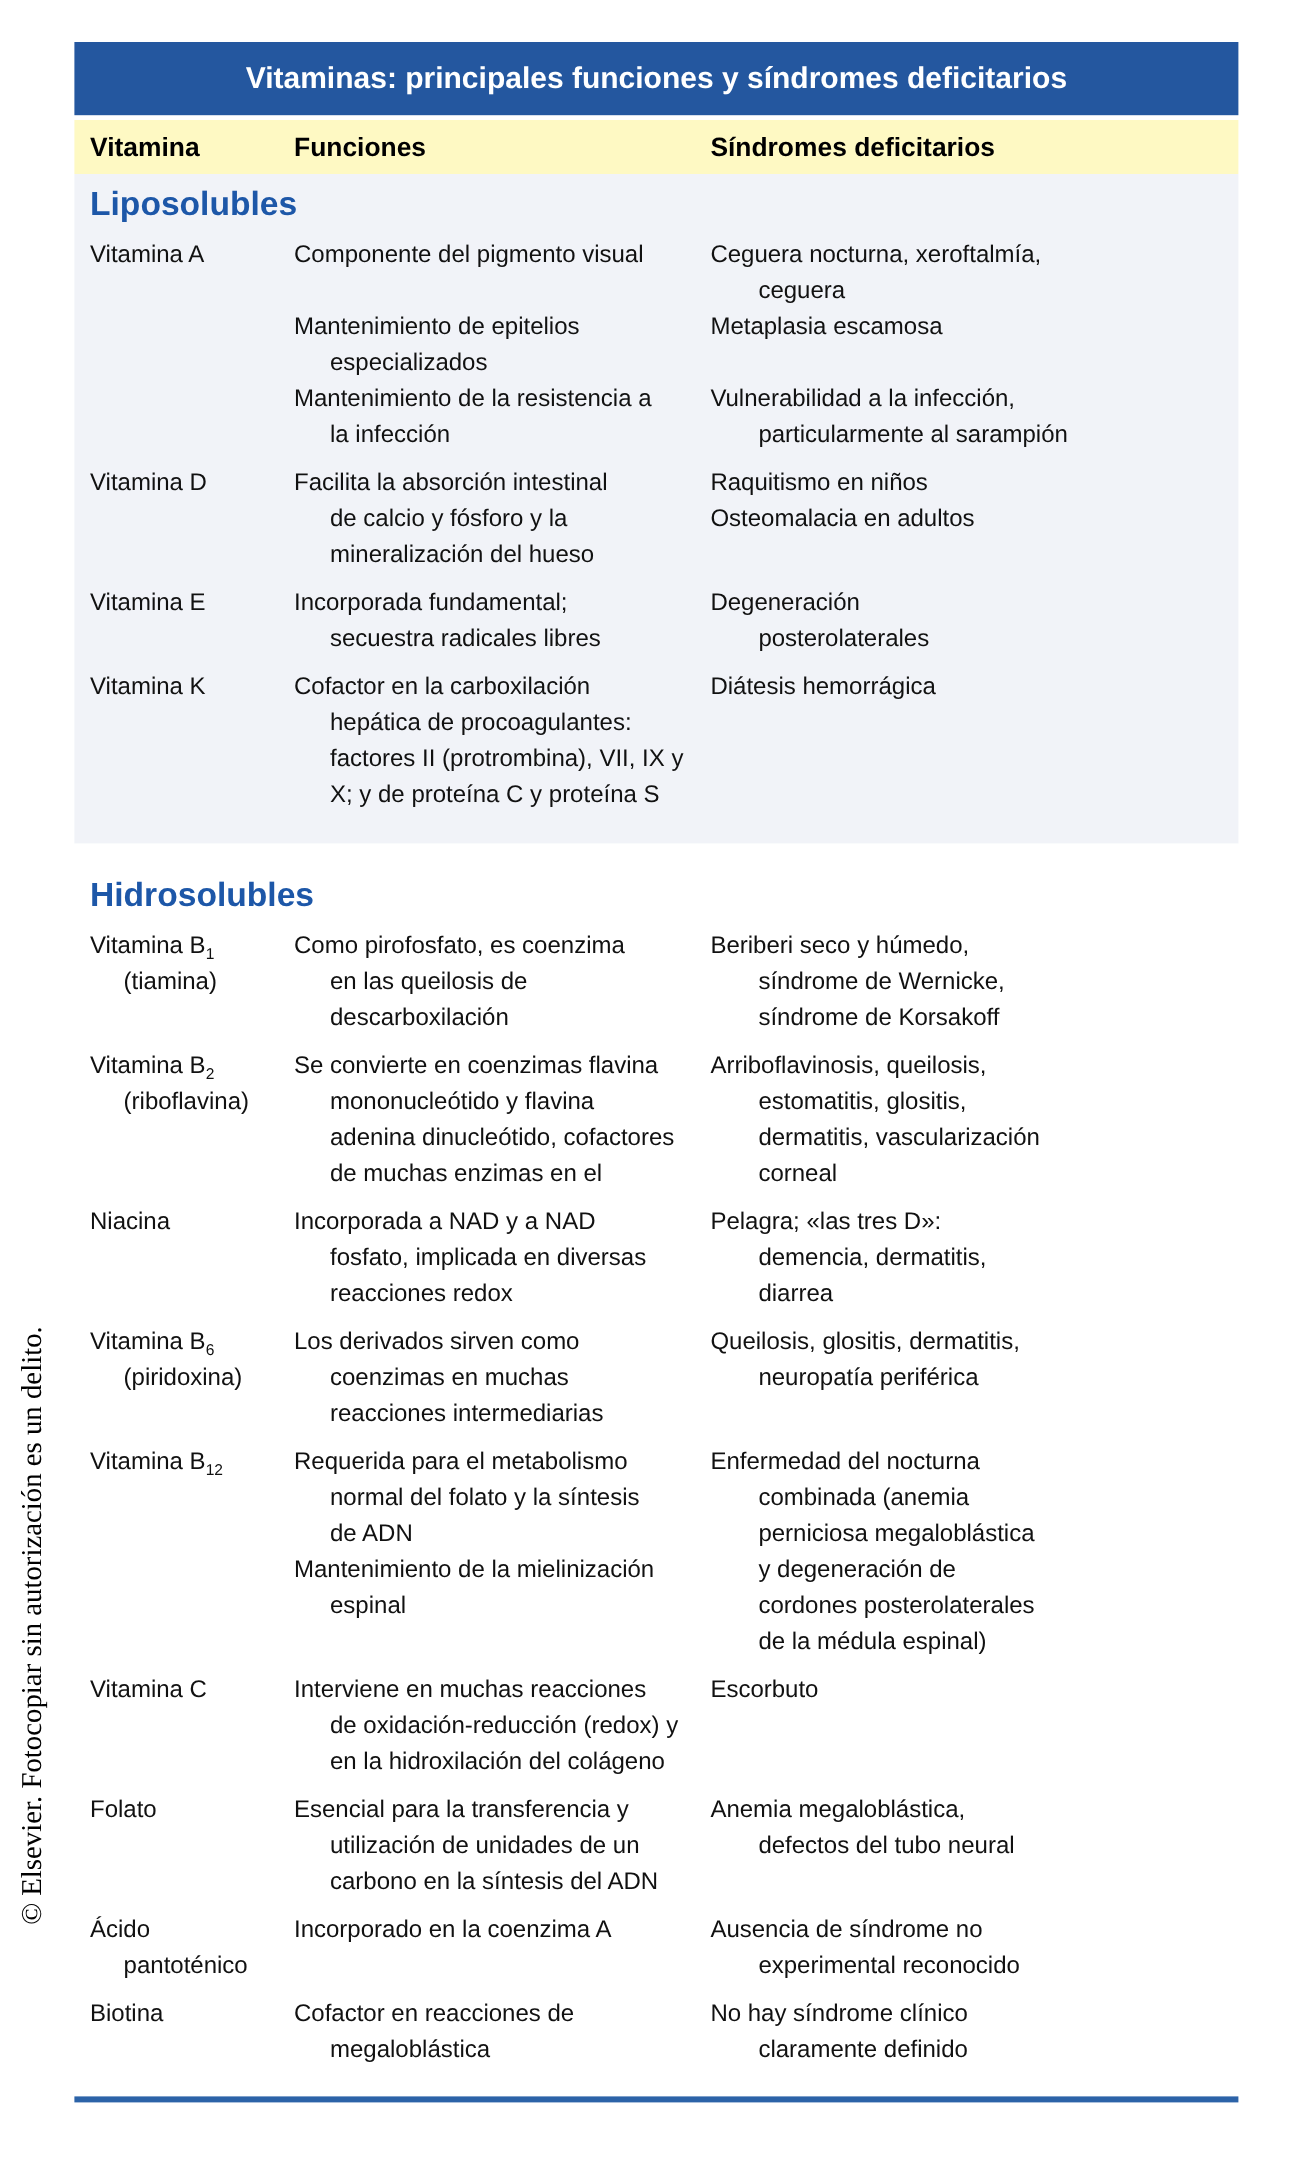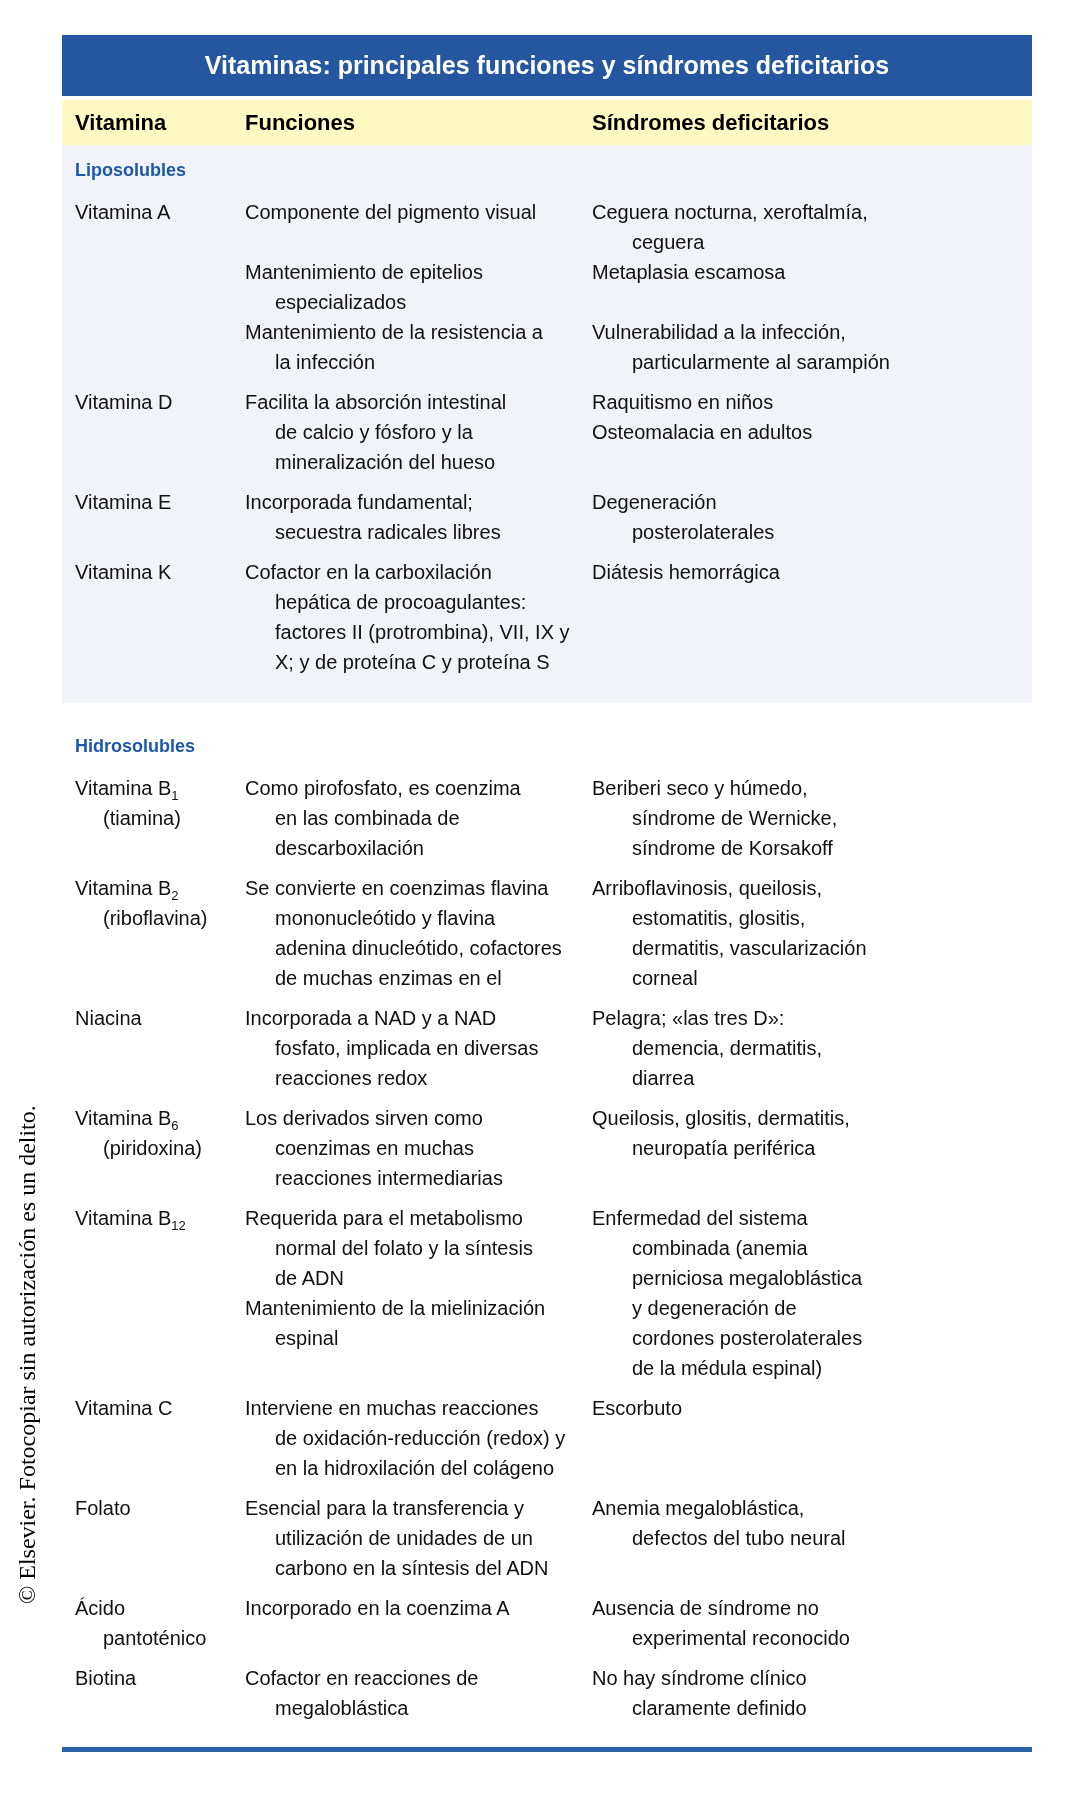--- a/index.html
+++ b/index.html
@@ -44,21 +44,21 @@
     align-items:center;
     font-weight:bold;
     font-size:22px;
     color:#000000;
   }
 
   .section { padding:12px 0 26px 13px; }
   .section.sec-1 { padding-top:30px; padding-bottom:12px; background:#ffffff; }
 
   .section-label {
-    font-weight:bold; font-size:18px;
+    font-weight:bold; font-size:28px;
     margin-bottom:14px;
     line-height:26px;
   }
 
   .vrow {
     display:grid;
     grid-template-columns:170px 347px 1fr;
     margin-bottom:10px;
   }
   .vrow:last-child { margin-bottom:0; }
@@ -169,21 +169,21 @@
       </div>
       <div class="section sec-1">
         <div class="section-label" style="color: rgb(29, 87, 168);">Hidrosolubles</div>
         <div class="vrow">
           <div class="cell" style="grid-area: 1 / 1 / span 1;">
             <div class="line"><span>Vitamina B</span><sub>1</sub></div>
             <div class="line cont-n"><span>(tiamina)</span></div>
           </div>
           <div class="cell" style="grid-area: 1 / 2;">
             <div class="line">Como pirofosfato, es coenzima</div>
-            <div class="line cont-f">en las combinada de</div>
+            <div class="line cont-f">en las queilosis de</div>
             <div class="line cont-f">descarboxilación</div>
           </div>
           <div class="cell" style="grid-area: 1 / 3;">
             <div class="line">Beriberi seco y húmedo,</div>
             <div class="line cont-s">síndrome de Wernicke,</div>
             <div class="line cont-s">síndrome de Korsakoff</div>
           </div>
         </div>
         <div class="vrow">
           <div class="cell" style="grid-area: 1 / 1 / span 1;">
@@ -238,21 +238,21 @@
             <div class="line"><span>Vitamina B</span><sub>12</sub></div>
           </div>
           <div class="cell" style="grid-area: 1 / 2;">
             <div class="line">Requerida para el metabolismo</div>
             <div class="line cont-f">normal del folato y la síntesis</div>
             <div class="line cont-f">de ADN</div>
             <div class="line">Mantenimiento de la mielinización</div>
             <div class="line cont-f">espinal</div>
           </div>
           <div class="cell" style="grid-area: 1 / 3;">
-            <div class="line">Enfermedad del sistema</div>
+            <div class="line">Enfermedad del nocturna</div>
             <div class="line cont-s">combinada (anemia</div>
             <div class="line cont-s">perniciosa megaloblástica</div>
             <div class="line cont-s">y degeneración de</div>
             <div class="line cont-s">cordones posterolaterales</div>
             <div class="line cont-s">de la médula espinal)</div>
           </div>
         </div>
         <div class="vrow">
           <div class="cell" style="grid-area: 1 / 1 / span 1;">
             <div class="line"><span>Vitamina C</span></div>

